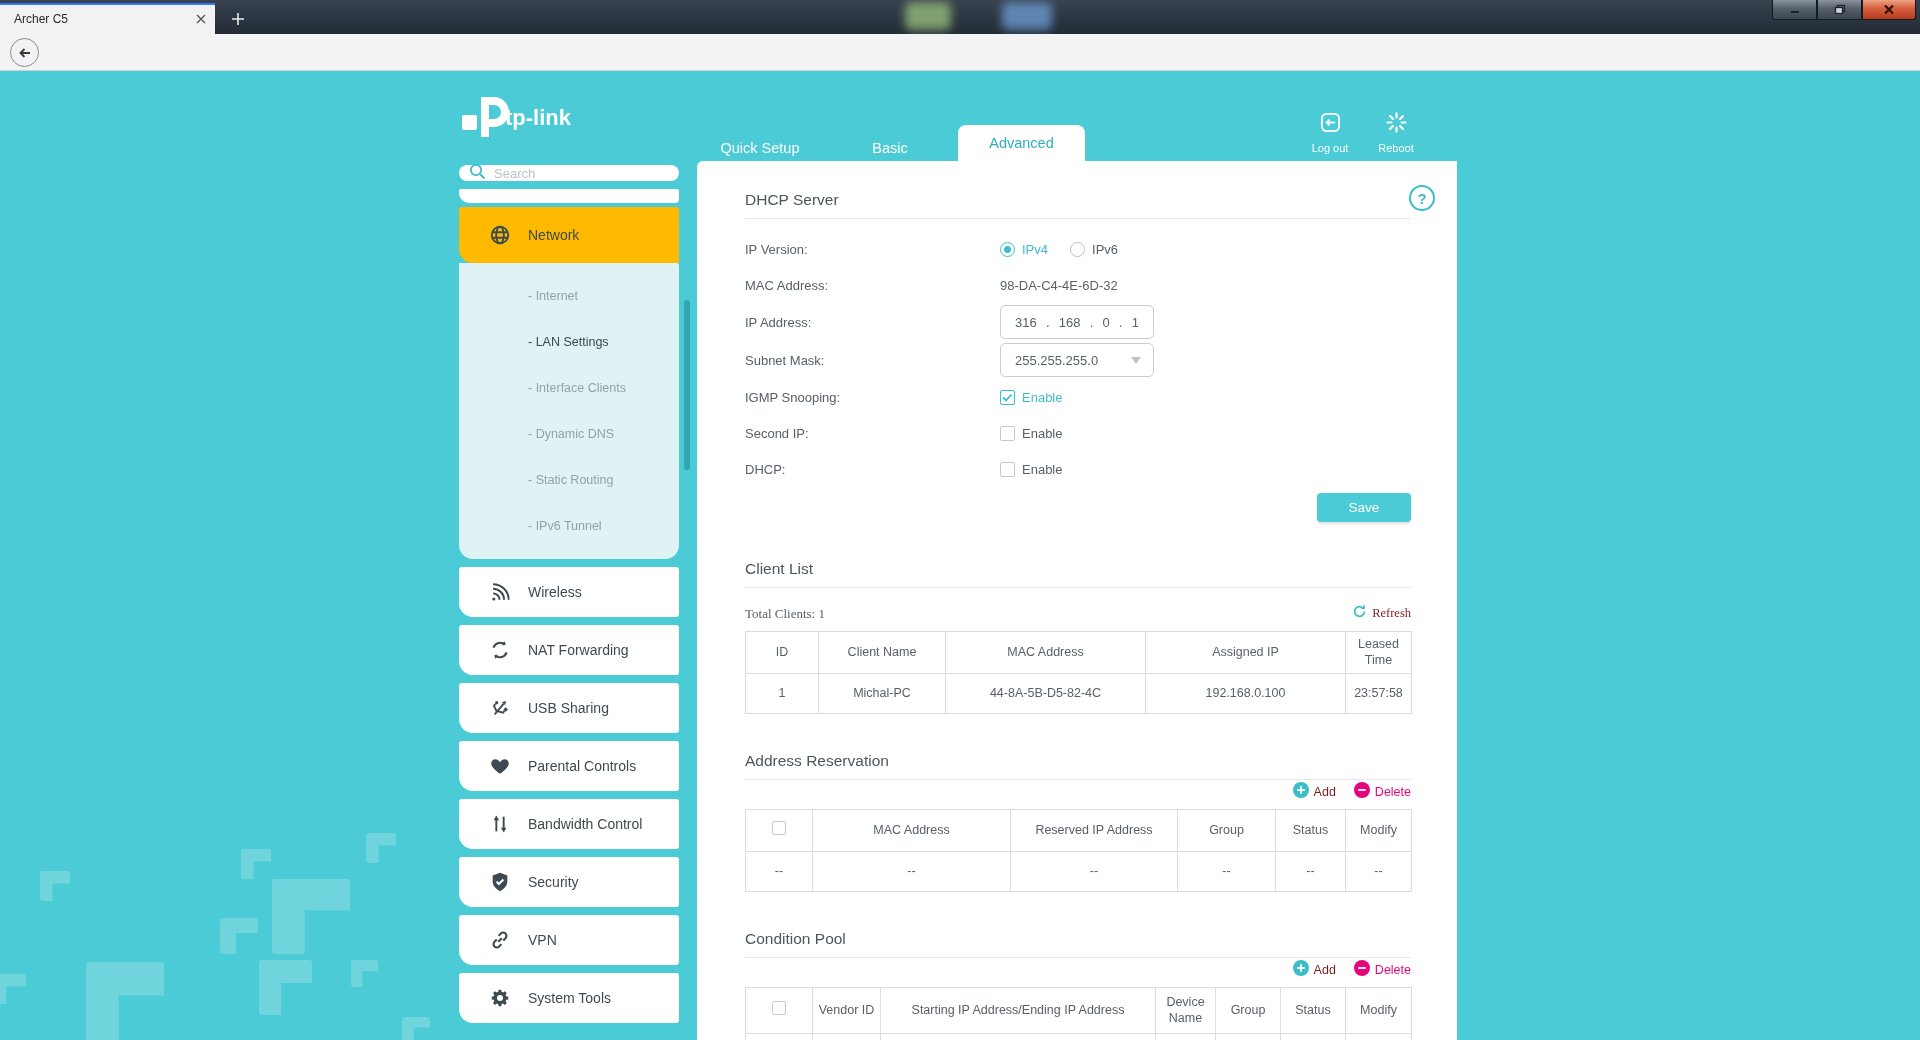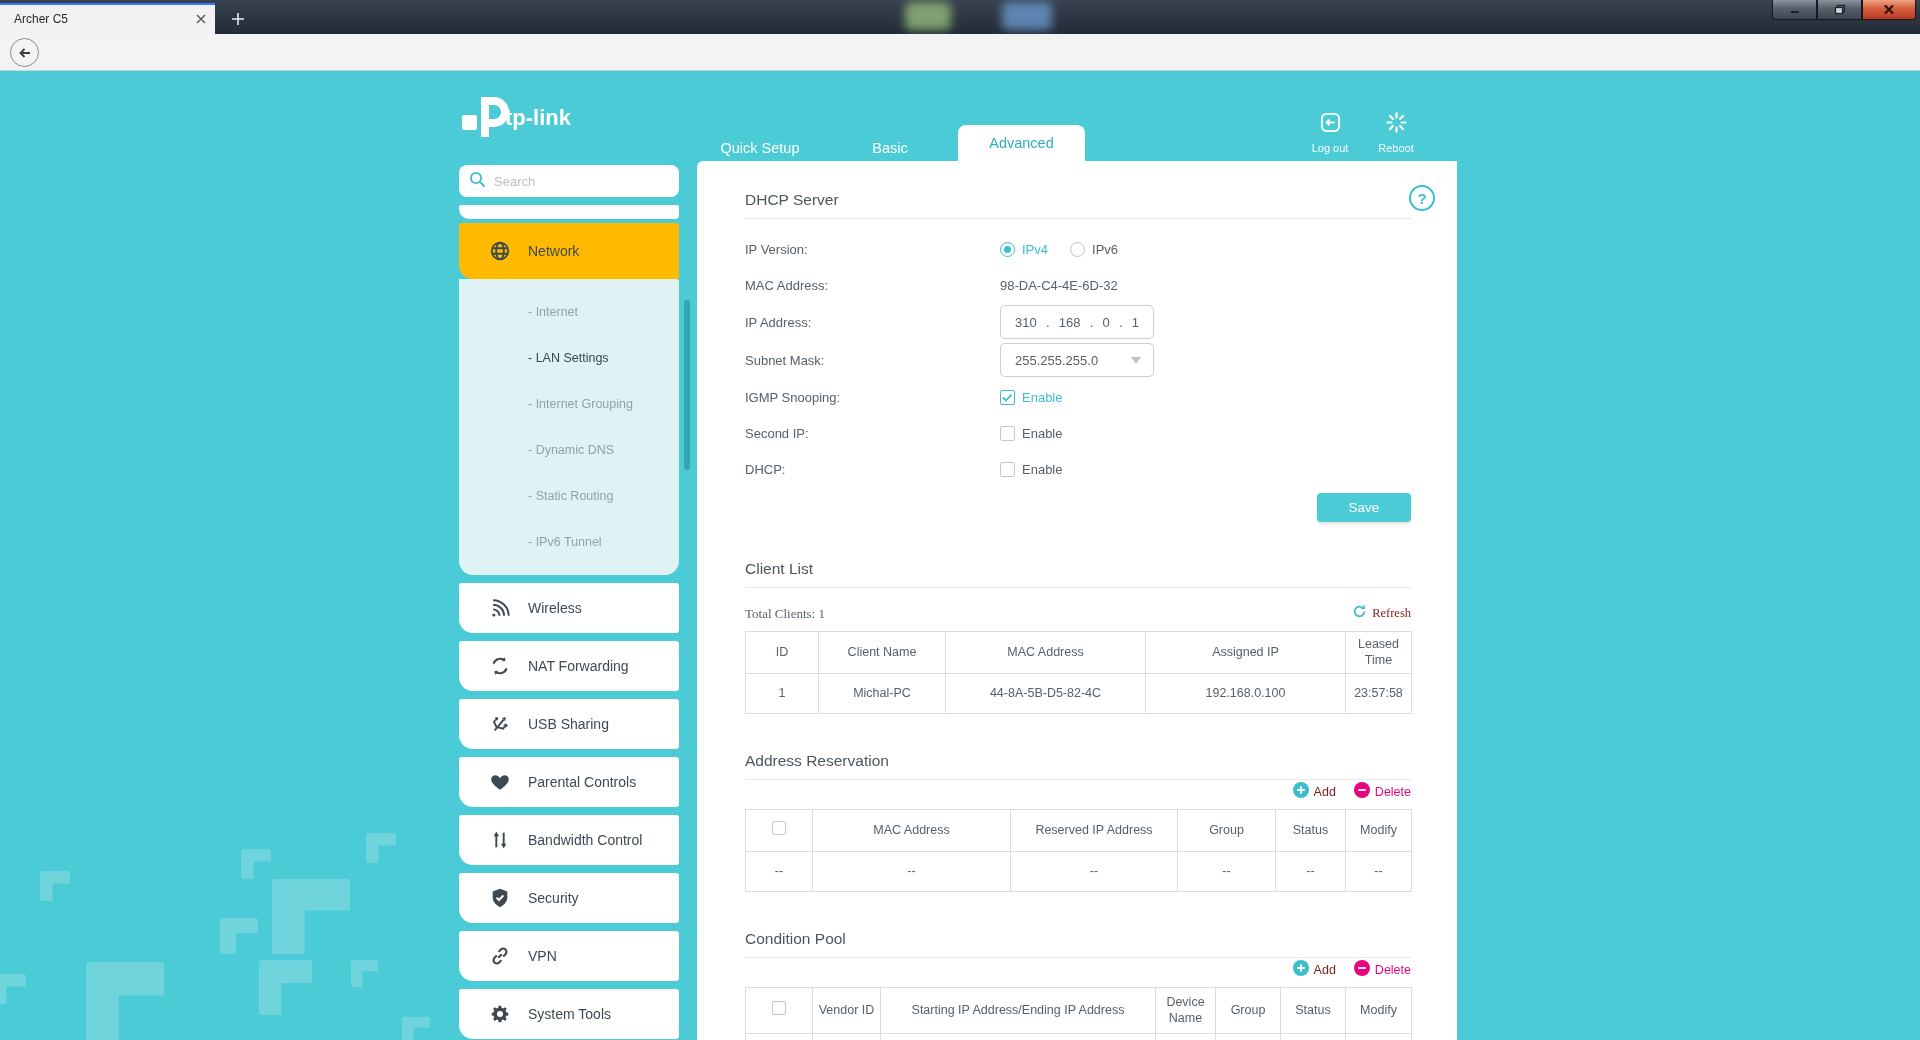--- a/index.html
+++ b/index.html
@@ -50,21 +50,21 @@
   .nav-tab-label { position:absolute; top:62px; height:30px; display:flex; align-items:center; justify-content:center;
     color:#fff; font-size:14.5px; cursor:pointer; }
   .adv-tab { position:absolute; left:958px; top:54px; width:127px; height:36px; background:#fff;
     border-radius:8px 8px 0 0; display:flex; align-items:center; justify-content:center;
     color:#2fadbc; font-size:14.5px; }
   .hdr-action { position:absolute; top:40px; width:64px; display:flex; flex-direction:column; align-items:center; color:#fff; cursor:pointer; }
   .hdr-action .lbl { font-size:11px; margin-top:4px; }
 
   
   .sidebar { position:absolute; left:459px; top:94px; width:220px; }
-  .side-search { height:32px; background:#fff; border-radius:8px; display:flex; align-items:center; padding:0 10px; }
+  .side-search { height:16px; background:#fff; border-radius:8px; display:flex; align-items:center; padding:0 10px; }
   .side-search input { border:none; outline:none; flex:1; margin-left:8px; font-size:13px; color:#555;
     font-family:"Liberation Sans",sans-serif; }
   .side-search input::placeholder { color:#b9c2c7; }
   .partial-item { margin-top:8px; height:14px; background:#fff; border-radius:2px 2px 4px 10px; }
   .net-item { margin-top:4px; height:56px; background:#FFBA00; border-radius:3px 3px 0 14px;
     display:flex; align-items:center; cursor:pointer; }
   .menu-ico { width:22px; height:22px; margin-left:30px; color:#3E4A52; flex:none; }
   .menu-lbl { margin-left:17px; font-size:14px; color:#3E4A52; }
   .submenu { background:#DFF2F4; border-radius:0 3px 14px 14px; padding:10px 0; }
   .sub-item { height:46px; display:flex; align-items:center; padding-left:69px; font-size:12.5px; color:#93a2a9; cursor:pointer; }
@@ -323,21 +323,21 @@
             <ellipse cx="12" cy="12" rx="4.2" ry="9"></ellipse>
             <path d="M3.6 9h16.8M3.6 15h16.8"></path>
           </svg>
       </span>
       <span class="menu-lbl">Network</span>
     </div>
 
     <div class="submenu">
       <div class="sub-item">- Internet</div>
       <div class="sub-item active">- LAN Settings</div>
-      <div class="sub-item">- Internet Grouping</div>
+      <div class="sub-item">- Interface Clients</div>
       <div class="sub-item">- Dynamic DNS</div>
       <div class="sub-item">- Static Routing</div>
       <div class="sub-item">- IPv6 Tunnel</div>
     </div>
 
     <div class="side-card">
       <span class="menu-ico">
         <svg width="22" height="22" viewBox="0 0 24 24" fill="none" stroke="#3E4A52" stroke-width="2.1">
             <path d="M5 14a7.5 7.5 0 0 1 7.5 7.5" opacity="0"></path>
             <path d="M4.5 13.5a7 7 0 0 1 7 7"></path>
@@ -437,21 +437,21 @@
           <span class="radio"></span>
           <span class="rlbl">IPv6</span>
         </div>
         <div class="frow">
           <span class="flabel">MAC Address:</span>
           <span class="val">98-DA-C4-4E-6D-32</span>
         </div>
         <div class="frow" style="min-height:38px">
           <span class="flabel">IP Address:</span>
           <div class="ipbox">
-            <span>310</span>
+            <span>316</span>
               <span>.</span>
             <span>168</span>
               <span>.</span>
             <span>0</span>
               <span>.</span>
             <span>1</span>
           </div>
         </div>
         <div class="frow" style="min-height:38px">
           <span class="flabel">Subnet Mask:</span>

